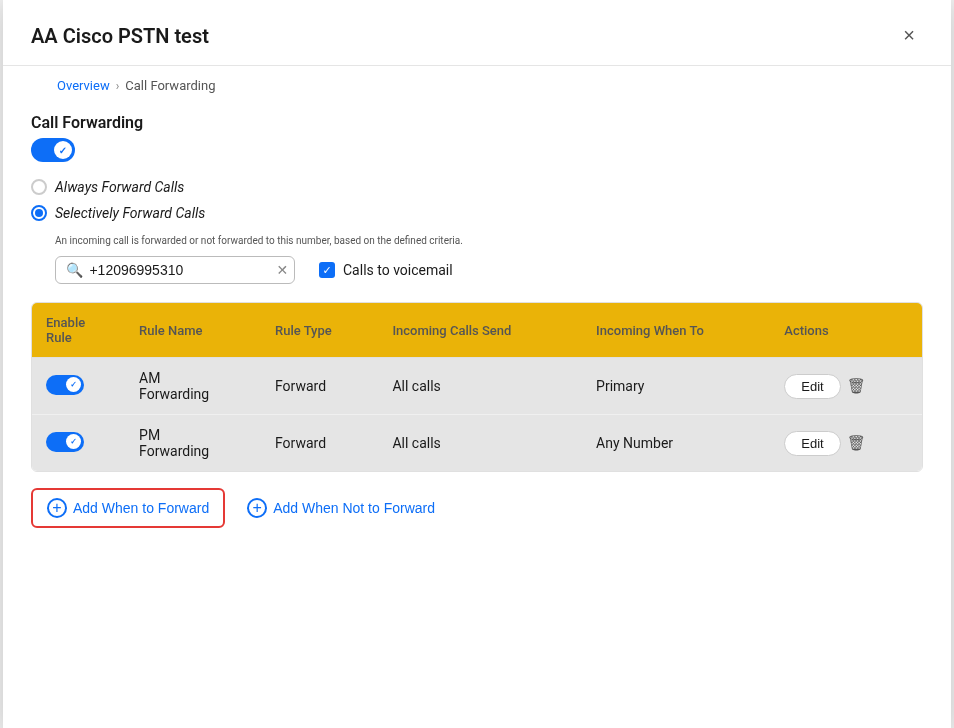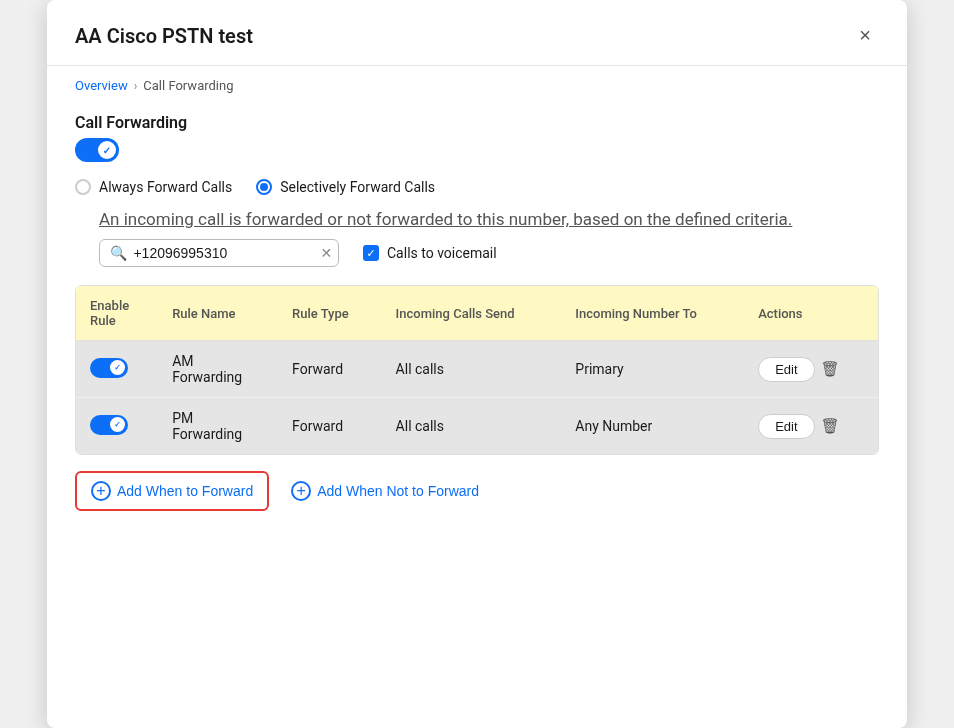--- a/index.html
+++ b/index.html
@@ -8,23 +8,23 @@
       background: #f0f0f0;
       display: flex;
       align-items: center;
       justify-content: center;
       min-height: 100vh;
       font-size: 14px;
       color: #1a1a1a;
     }
     .dialog {
       background: #fff;
-      width: 860px;
+      width: 948px;
       min-height: 728px;
-      border-radius: 8px;
+      border-radius: 0;
       box-shadow: 0 4px 24px rgba(0,0,0,0.18);
       position: relative;
       padding: 0;
     }
     .dialog-header {
       display: flex;
       align-items: center;
       justify-content: space-between;
       padding: 20px 28px 14px 28px;
       border-bottom: 1px solid #e5e5e5;
@@ -42,20 +42,21 @@
       color: #555;
       padding: 4px 8px;
       border-radius: 4px;
     }
     .breadcrumb {
       display: flex;
       align-items: flex-end;
       gap: 6px;
       padding: 12px 28px 8px 28px;
       font-size: 13px;
+      margin-left: 26px;
     }
     .breadcrumb-link {
       color: #0d6ef7;
       cursor: pointer;
       text-decoration: none;
     }
     .breadcrumb-sep {
       color: #888;
       font-size: 12px;
     }
@@ -109,23 +110,24 @@
     }
     .toggle-thumb::after {
       content: '✓';
       font-size: 10px;
       color: #0d6ef7;
       font-weight: bold;
     }
     
     .radio-group {
       display: flex;
-      flex-direction: row;
-      gap: 24px;
+      flex-direction: column;
+      gap: 10px;
       margin-bottom: 14px;
+      font-style: italic;
     }
     .radio-item {
       display: flex;
       align-items: center;
       gap: 8px;
       cursor: pointer;
     }
     .radio-circle {
       width: 16px;
       height: 16px;
@@ -144,23 +146,22 @@
       width: 8px;
       height: 8px;
       border-radius: 50%;
       background: #0d6ef7;
     }
     .radio-label { font-size: 14px; color: #1a1a1a; }
     
     .selective-desc {
       margin-left: 24px;
       color: #555;
-      font-size: 17px;
+      font-size: 10px;
       margin-bottom: 10px;
-      text-decoration: underline;
     }
     
     .input-row {
       display: flex;
       align-items: center;
       gap: 24px;
       margin-bottom: 18px;
       margin-left: 24px;
     }
     .search-input-wrap {
@@ -208,21 +209,21 @@
       border: 1px solid #e0e0e0;
       border-radius: 6px;
       overflow: hidden;
       margin-bottom: 16px;
     }
     table {
       width: 100%;
       border-collapse: collapse;
     }
     thead tr {
-      background: #fef9c3;
+      background: #eab308;
     }
     thead th {
       padding: 12px 14px;
       text-align: left;
       font-size: 13px;
       font-weight: 500;
       color: #555;
       border-bottom: 1px solid #e0e0e0;
     }
     tbody tr {
@@ -375,21 +376,21 @@
     </div>
 
     <div class="table-wrap">
       <table>
         <thead>
           <tr>
             <th>Enable<br>Rule</th>
             <th>Rule Name</th>
             <th>Rule Type</th>
             <th>Incoming Calls Send</th>
-            <th>Incoming Number To</th>
+            <th>Incoming When To</th>
             <th>Actions</th>
           </tr>
         </thead>
         <tbody>
           <tr>
             <td>
               <div class="row-toggle">
                 <div class="row-toggle-thumb"></div>
               </div>
             </td>

